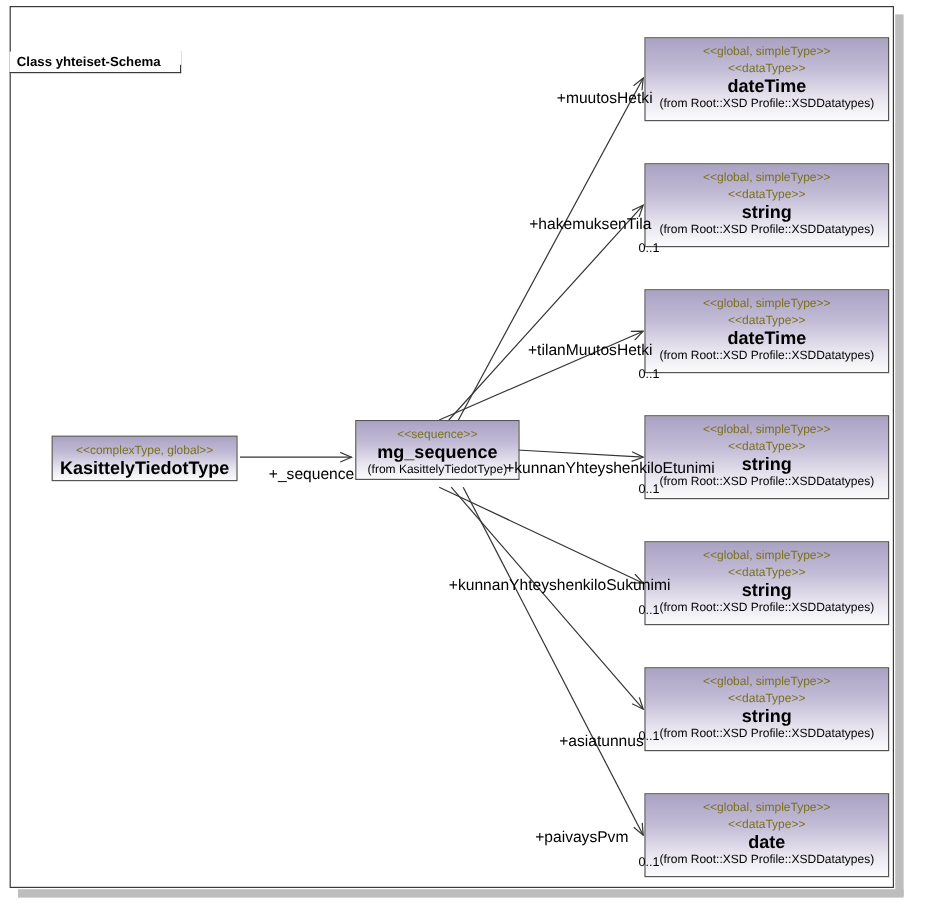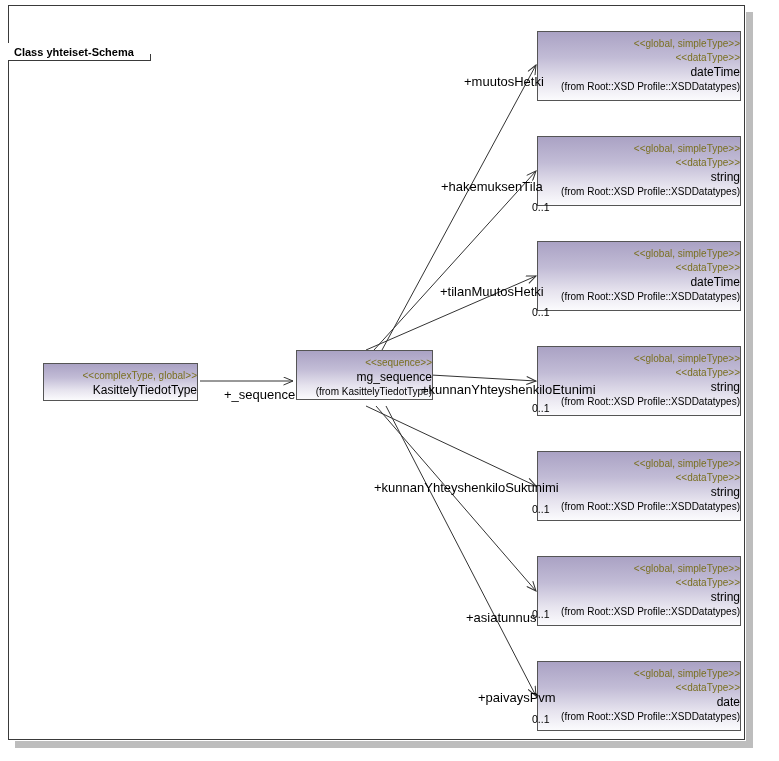--- a/index.html
+++ b/index.html
@@ -81,32 +81,32 @@
     height: 761px;
     pointer-events: none;
   }
 
   
   .uml-box {
     position: absolute;
     border: 1px solid #555555;
     background: linear-gradient(to bottom, #aaa2c4 0%, #c2bcd6 38%, #e6e3ee 72%, #fbfbfd 100%);
     box-sizing: border-box;
-    text-align: right;
+    text-align: center;
     overflow: hidden;
   }
   .uml-box .stereo {
     font-size: 10px;
     color: #7a7020;
     line-height: 14px;
     white-space: nowrap;
   }
   .uml-box .name {
-    font-size: 12px;
-    font-weight: normal;
+    font-size: 15px;
+    font-weight: bold;
     color: #000000;
     line-height: 15px;
     white-space: nowrap;
   }
   .uml-box .from {
     font-size: 10px;
     color: #000000;
     line-height: 14px;
     white-space: nowrap;
   }
@@ -236,16 +236,16 @@
 
   <div class="edge-label" style="left:388px; top:384px;margin-left:33px;">+kunnanYhteyshenkiloEtunimi</div>
   <div class="mult" style="left:508px; top:402px;">0..1</div>
 
   <div class="edge-label" style="left:374px; top:482px;">+kunnanYhteyshenkiloSukunimi</div>
   <div class="mult" style="left:508px; top:503px;">0..1</div>
 
   <div class="edge-label" style="left:466px; top:612px;">+asiatunnus</div>
   <div class="mult" style="left:508px; top:608px;">0..1</div>
 
-  <div class="edge-label" style="left:478px; top:692px;">+paivaysPvm</div>
+  <div class="edge-label" style="left:446px; top:692px;">+paivaysPvm</div>
   <div class="mult" style="left:508px; top:713px;">0..1</div>
 
 </div>
 
 </body></html>

